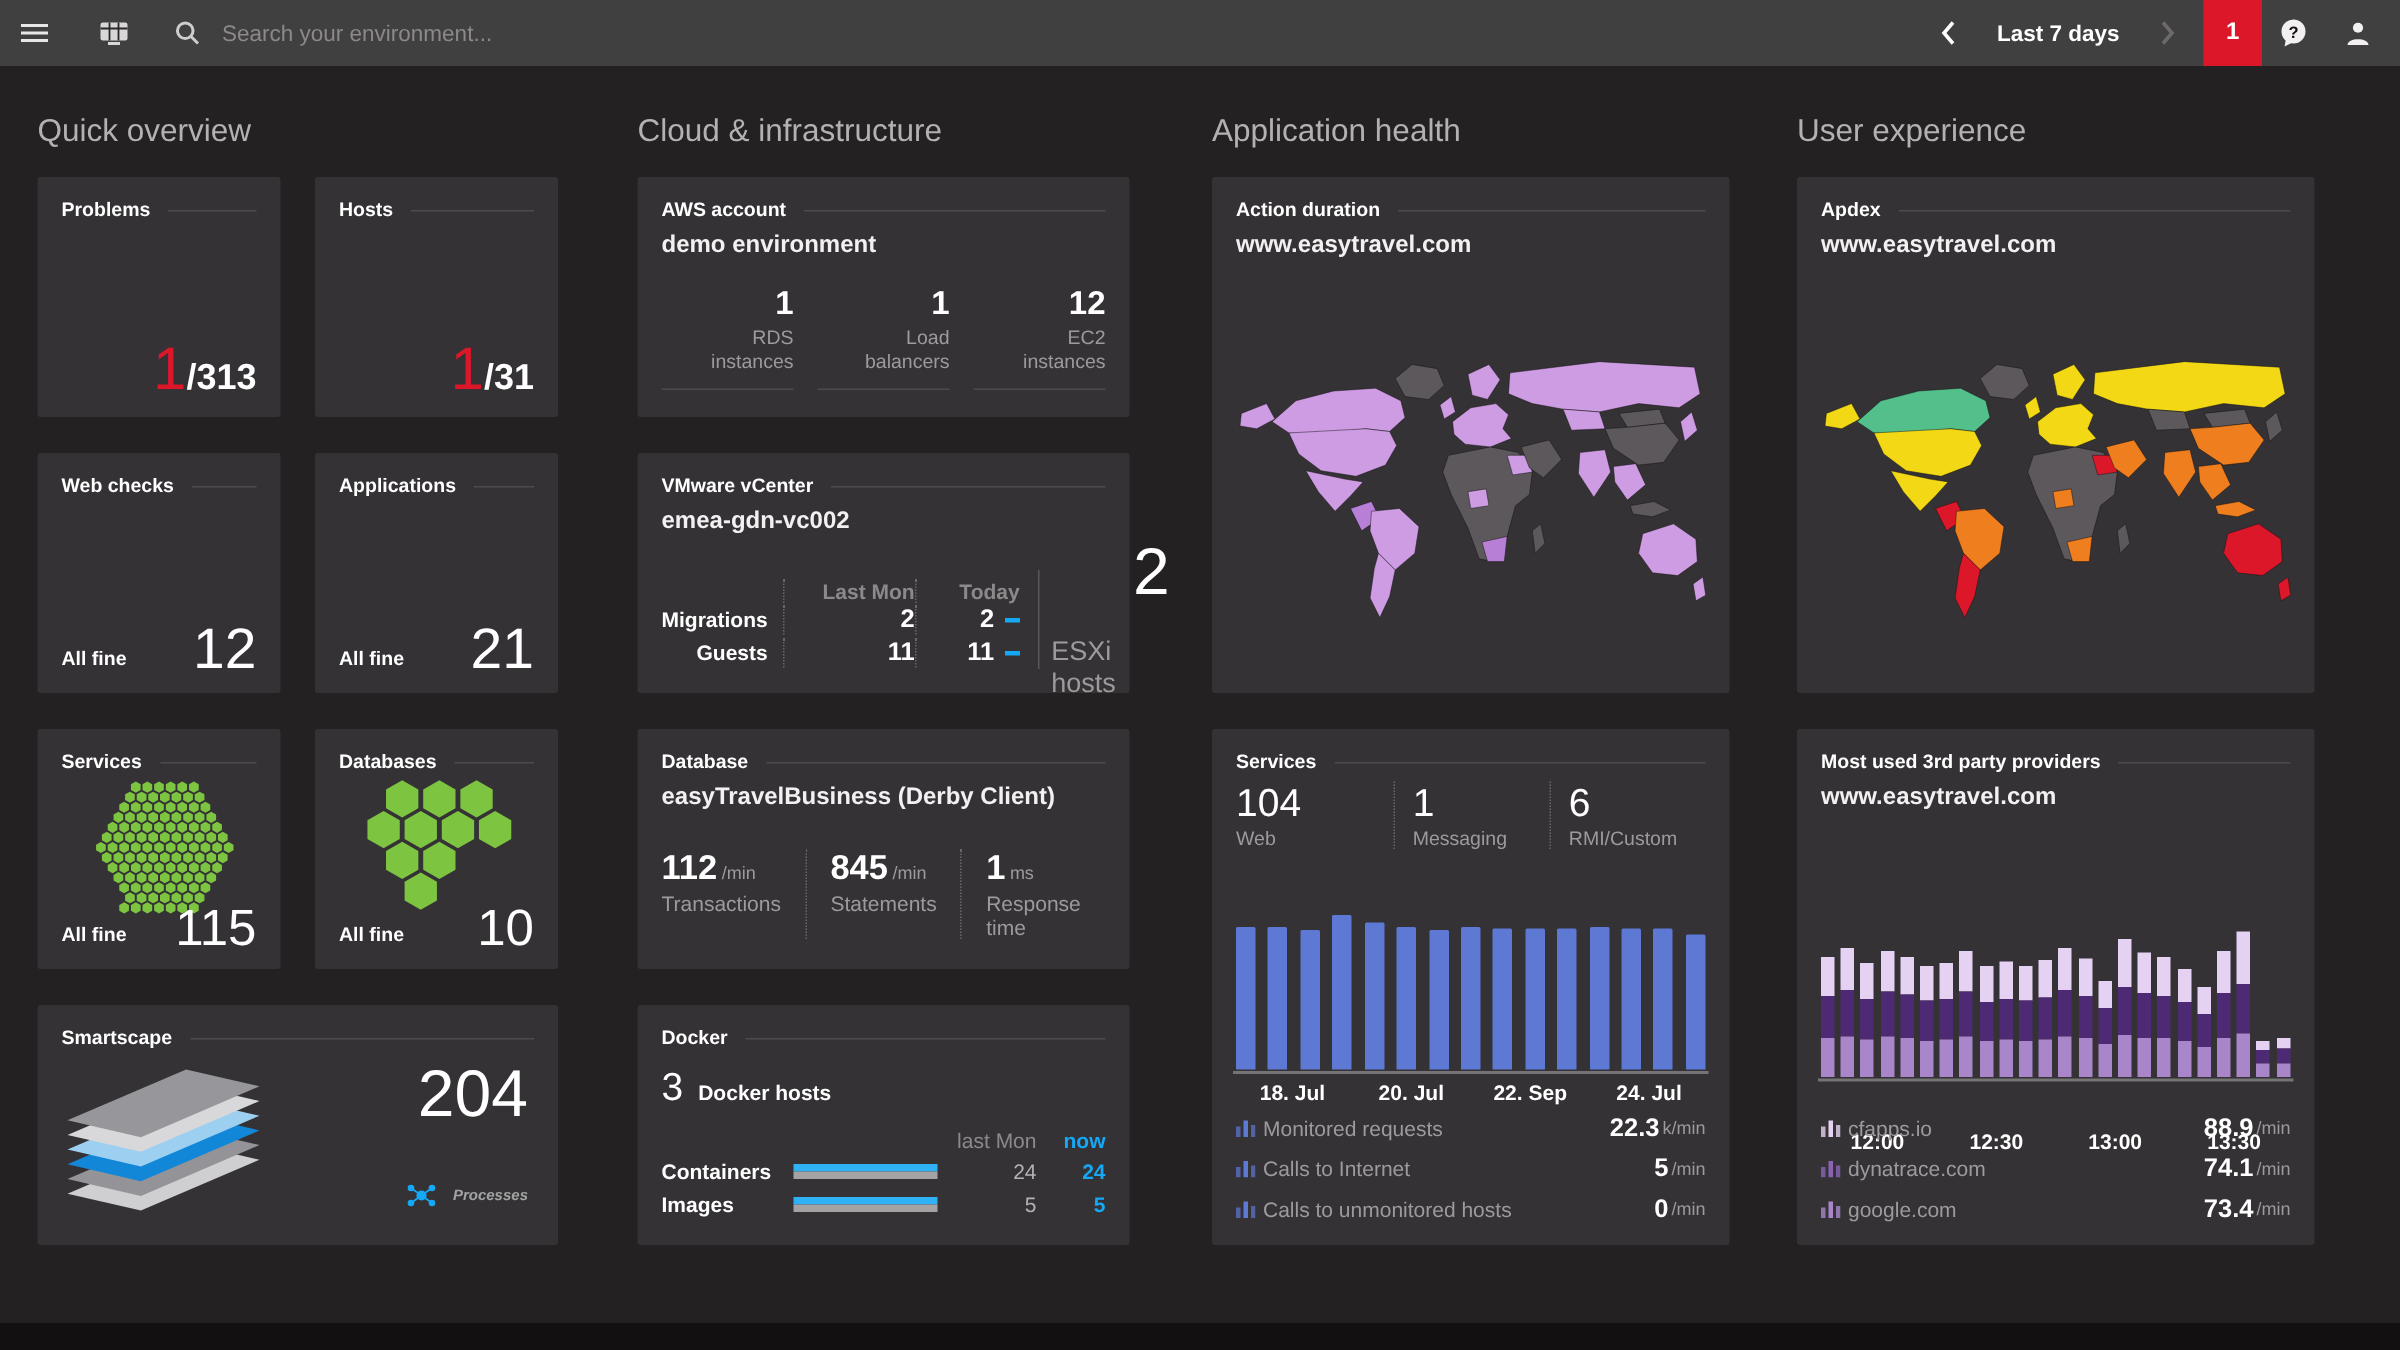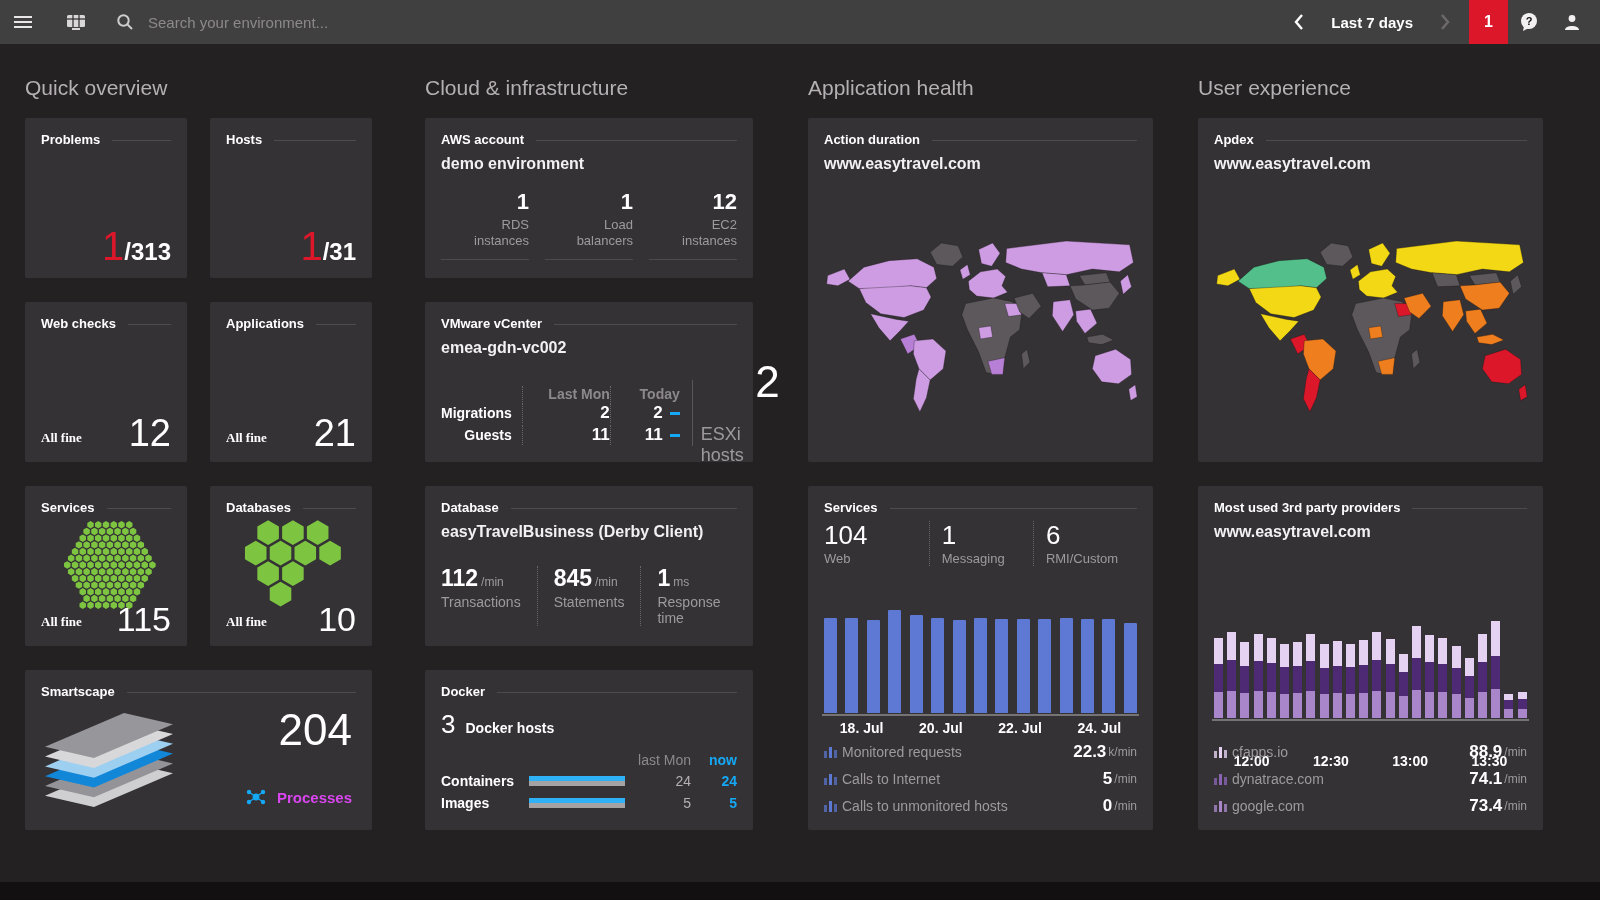--- a/index.html
+++ b/index.html
@@ -27,29 +27,29 @@
   .tile{background:#353236;border-radius:2px;position:relative;cursor:pointer;}
   .t160{height:160px;}
   .t344{height:344px;}
   .tile-title-row{display:flex;align-items:center;padding:14px 16px 0 16px;}
   .tile-title{font-size:13px;font-weight:700;color:#fff;white-space:nowrap;}
   .tile-rule{flex:1;height:1px;background:#4e4b4d;margin-left:12px;margin-top:2px;}
   .tile-sub{font-size:16px;font-weight:700;color:#f2f0f1;padding:8px 16px 0 16px;}
   .corner-num{position:absolute;right:16px;bottom:12px;display:flex;align-items:baseline;}
   .num-red{color:#dc172a;font-size:40px;font-weight:300;line-height:1;}
   .num-total{color:#fff;font-size:24px;font-weight:700;line-height:1;}
-  .allfine{position:absolute;left:16px;bottom:16px;font-size:13px;font-weight:700;color:#fff;font-family:Liberation Serif, serif;}
+  .allfine{position:absolute;left:16px;bottom:16px;font-size:13px;font-weight:700;color:#fff;}
   .big-thin{position:absolute;right:16px;bottom:10px;font-size:38px;font-weight:300;color:#fff;line-height:1;}
   .hexbox{position:absolute;left:0;right:0;top:34px;bottom:36px;display:flex;
           align-items:center;justify-content:center;}
   
   .smart-wrap{position:absolute;left:20px;top:42px;}
   .smart-num{position:absolute;right:20px;top:38px;font-size:44px;font-weight:300;color:#fff;line-height:1;}
   .smart-proc{position:absolute;right:20px;bottom:22px;display:flex;align-items:center;gap:10px;}
-  .smart-proc-label{font-size:15px;font-weight:700;color:#d946ef;}
+  .smart-proc-label{font-size:10px;font-weight:700;color:#a3a3a3;font-style:italic;}
   
   .aws-stats{position:absolute;left:16px;right:16px;bottom:18px;display:flex;gap:16px;}
   .aws-col{flex:1;text-align:right;border-bottom:1px solid #4e4b4d;padding-bottom:10px;}
   .aws-val{font-size:22px;font-weight:700;color:#fff;line-height:1.1;}
   .aws-lab{font-size:13px;color:#9e9a9c;line-height:1.25;margin-top:2px;}
   
   .vm-grid{position:absolute;left:16px;right:16px;bottom:16px;display:grid;
            grid-template-columns:1fr 88px 70px 100px;grid-template-rows:22px 22px 22px;}
   .vm-h{font-size:14px;font-weight:700;color:#8d898b;text-align:right;align-self:end;}
   .vm-lab{font-size:14px;font-weight:700;color:#fff;text-align:right;padding-right:10px;align-self:center;}
@@ -562,21 +562,21 @@
         <div class="vbar" style="height: 94px; background: rgb(93, 121, 212);"></div>
         <div class="vbar" style="height: 95px; background: rgb(93, 121, 212);"></div>
         <div class="vbar" style="height: 94px; background: rgb(93, 121, 212);"></div>
         <div class="vbar" style="height: 94px; background: rgb(93, 121, 212);"></div>
         <div class="vbar" style="height: 90px; background: rgb(93, 121, 212);"></div>
       </div>
     <div class="baseline" style="top:228px;"></div>
     <div class="xlabels" style="top:234px;">
         <span>18. Jul</span>
         <span>20. Jul</span>
-        <span>22. Jul</span>
+        <span>22. Sep</span>
         <span>24. Jul</span>
       </div>
     <div class="rowlist">
       <div class="lrow">
         <span class="mini" style="color: rgb(93, 121, 212);">
             <svg width="13" height="12" viewBox="0 0 13 12">
               <rect x="0" y="5" width="3" height="7" fill="currentColor" opacity="0.7"></rect>
               <rect x="5" y="1" width="3" height="11" fill="currentColor"></rect>
               <rect x="10" y="4" width="3" height="8" fill="currentColor" opacity="0.7"></rect>
             </svg>

